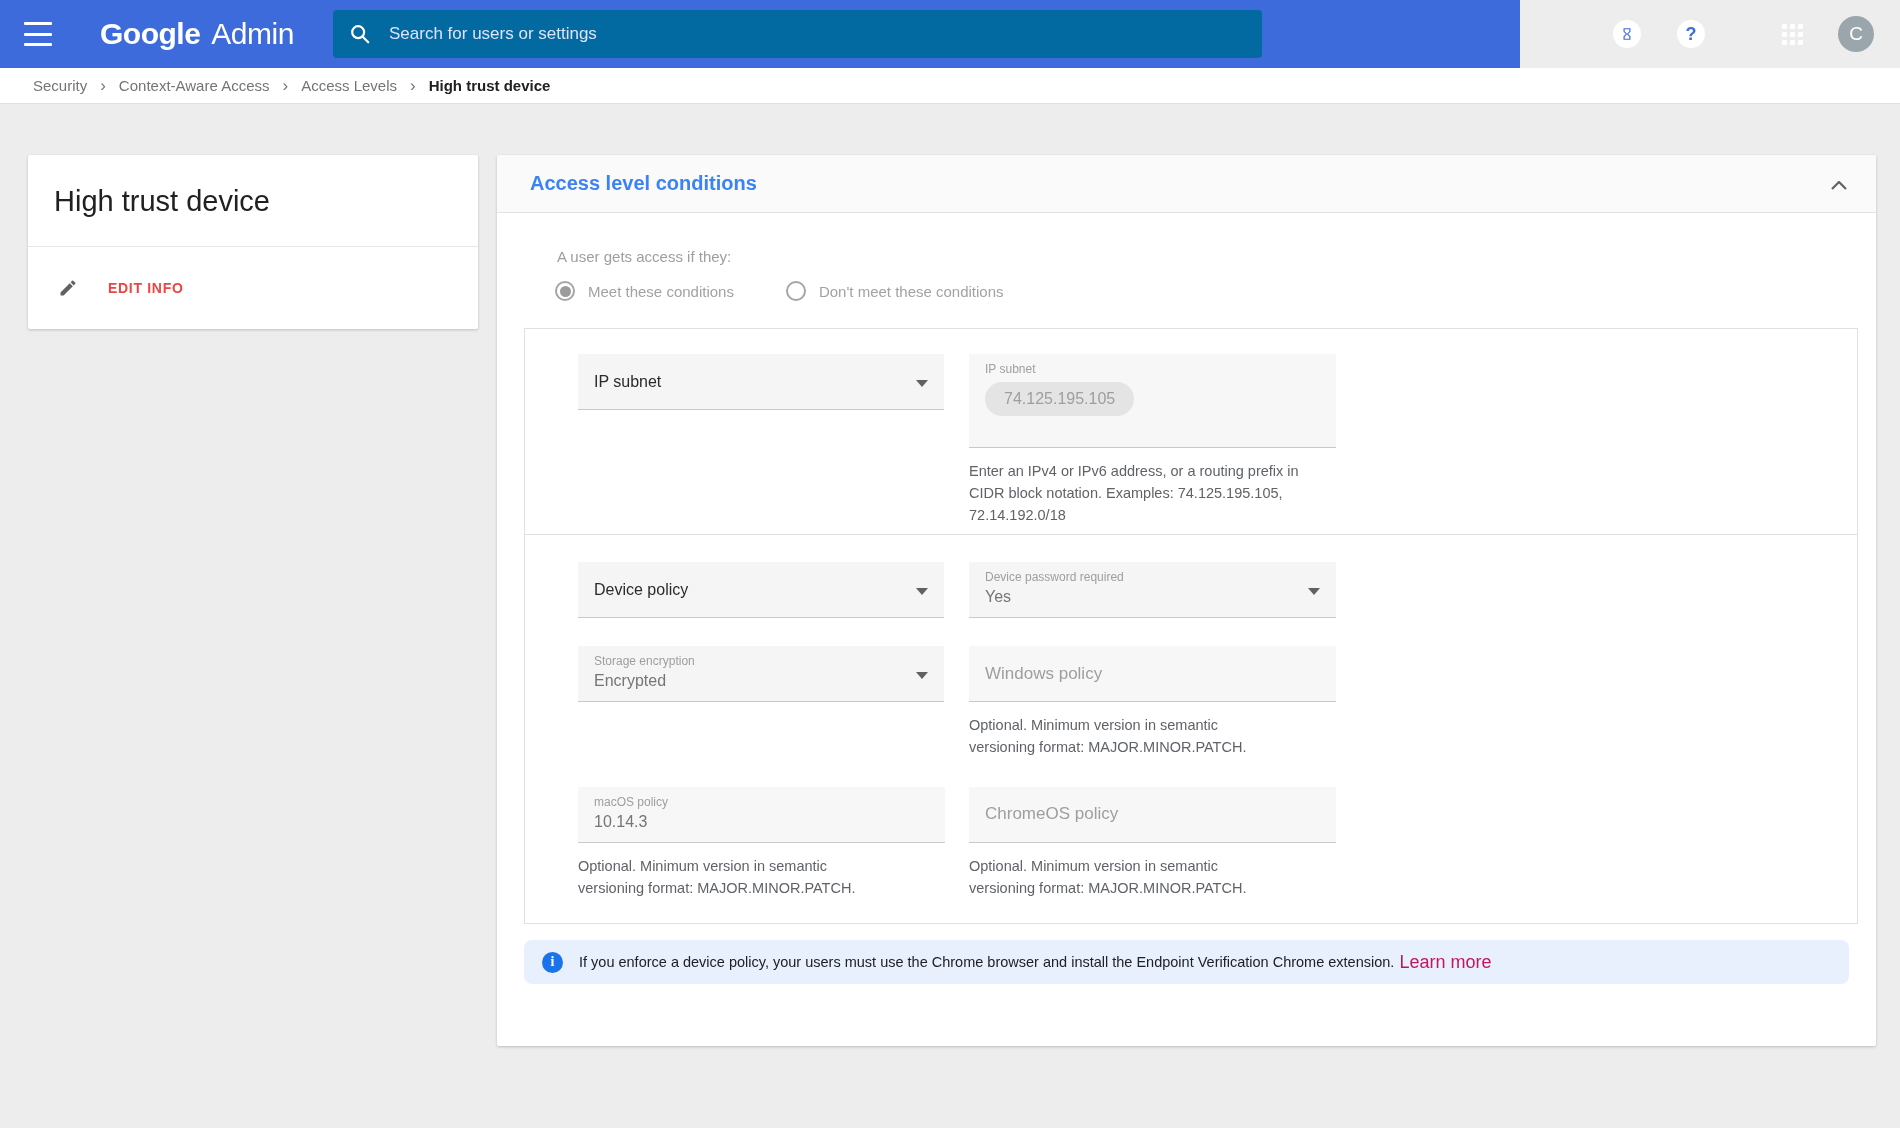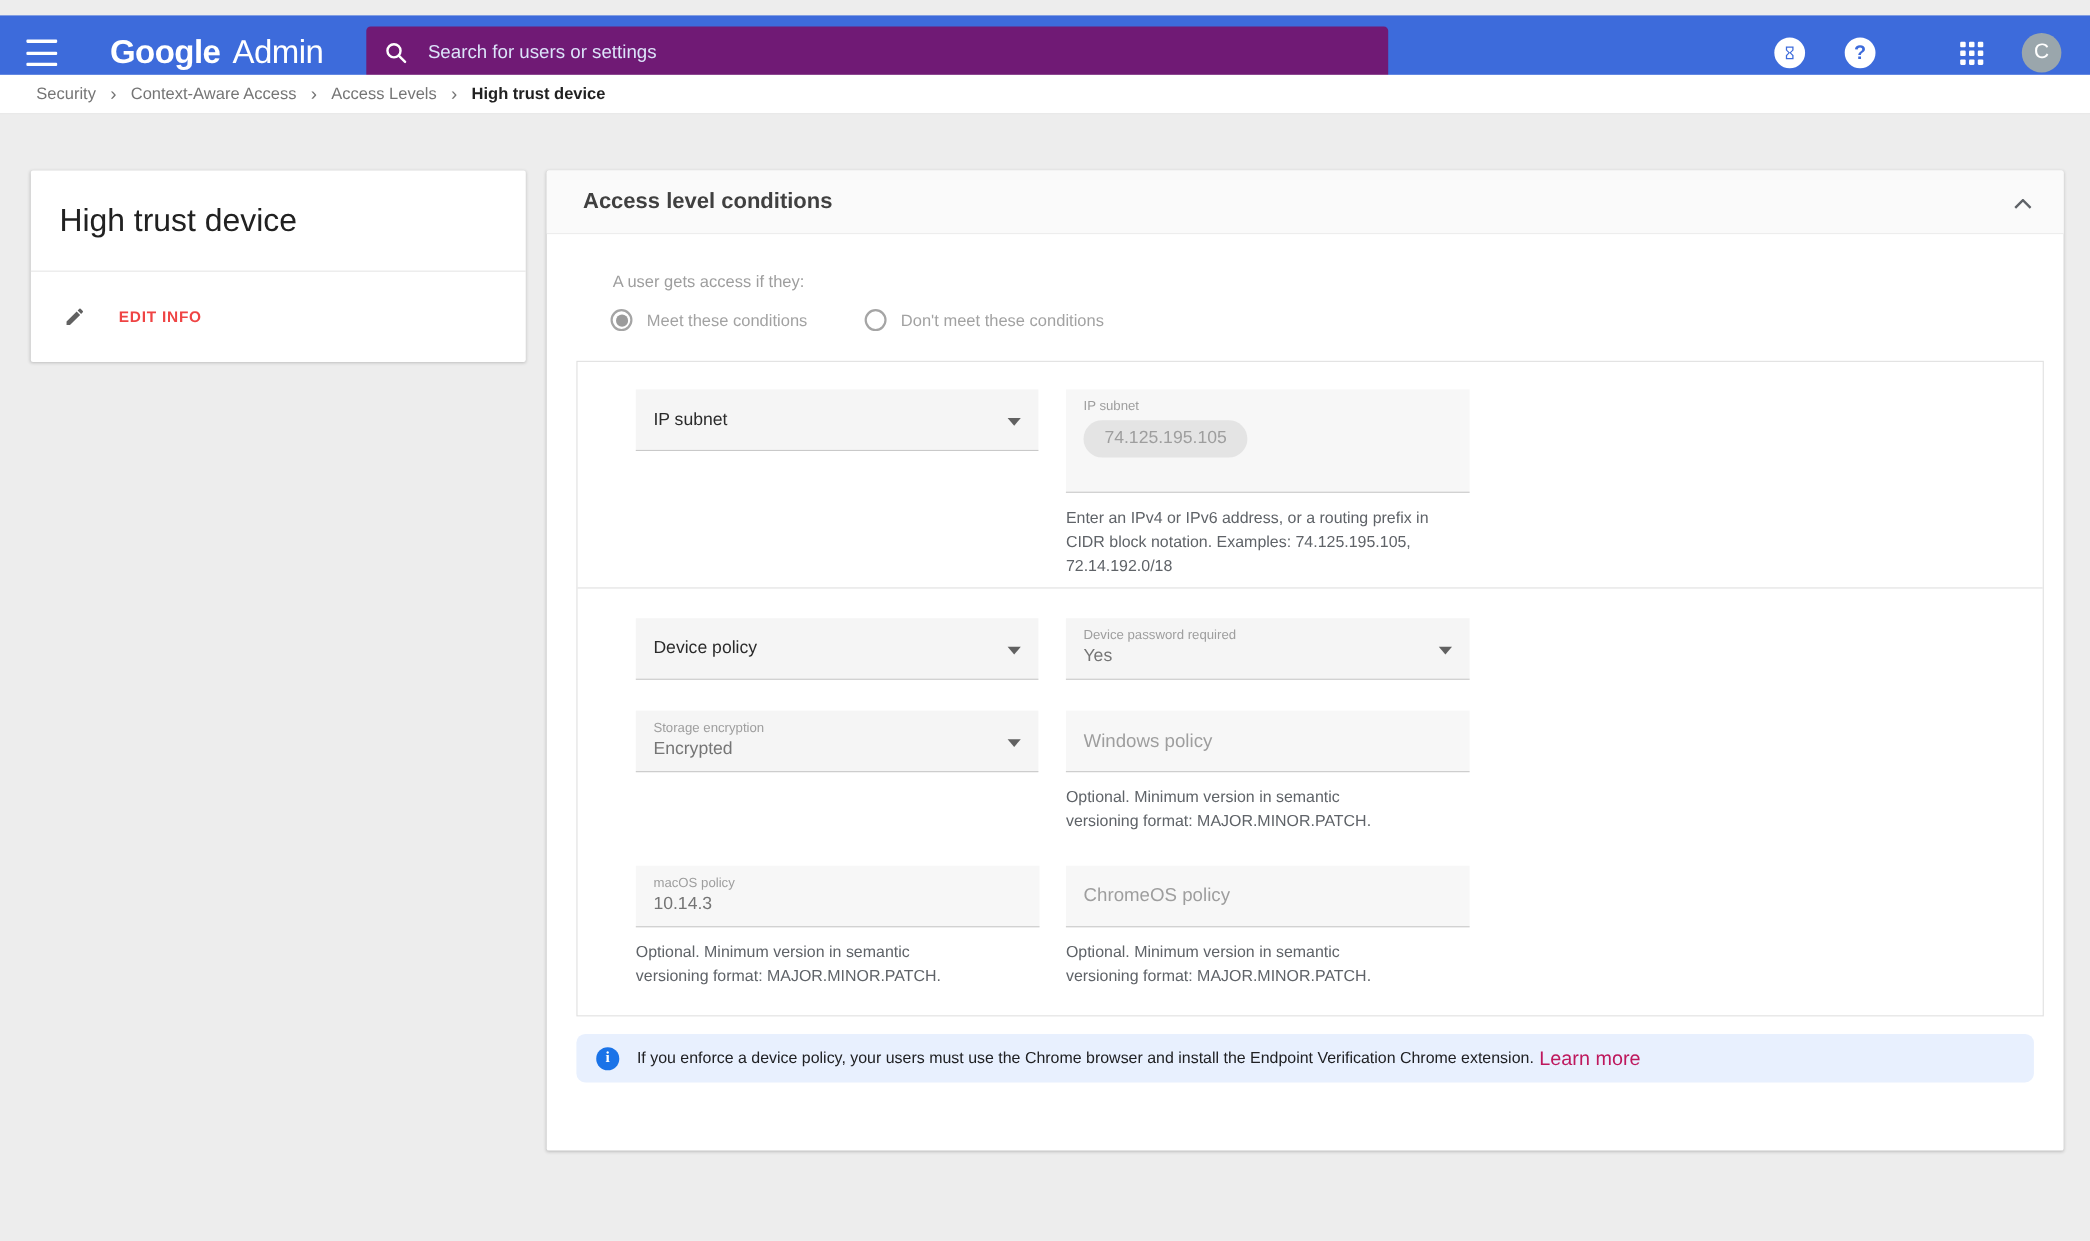--- a/index.html
+++ b/index.html
@@ -1,27 +1,27 @@
 <!DOCTYPE html>
 <html><head>
 <meta charset="utf-8">
 <style>
   * { margin:0; padding:0; box-sizing:border-box; }
   html,body { width:1900px; height:1128px; overflow:hidden; }
   body { font-family:"Liberation Sans", sans-serif; background:#ededed; }
   .app { position:relative; width:1900px; height:1128px; background:#ededed; }
 
   
-  .topbar { position:absolute; left:0; top:14px; width:1900px; height:68px; background:#3D6BDB;padding-left:28px; }
+  .topbar { position:absolute; left:0; top:0; width:1520px; height:68px; background:#3D6BDB;padding-left:28px; }
   .hamburger { position:absolute; left:24px; top:22px; width:28px; height:24px; display:flex; flex-direction:column; justify-content:space-between; cursor:pointer; background:none; border:none; }
   .hamburger span { display:block; width:28px; height:3px; background:#fff; border-radius:1px; }
   .logo { position:absolute; left:100px; top:0; height:68px; display:flex; align-items:center; color:#fff; font-size:30px; letter-spacing:-0.5px; }
   .logo .g { font-weight:700; }
   .logo .a { font-weight:400; margin-left:11px; }
-  .searchbar { position:absolute; left:333px; top:10px; width:929px; height:48px; background:#701a75; border-radius:4px; display:flex; align-items:center; padding:0 16px; }
+  .searchbar { position:absolute; left:333px; top:10px; width:929px; height:48px; background:#0369a1; border-radius:4px; display:flex; align-items:center; padding:0 16px; }
   .searchbar svg { flex:0 0 auto; }
   .searchbar input { flex:1; margin-left:18px; background:transparent; border:none; outline:none; color:#fff; font-size:17px; font-family:"Liberation Sans", sans-serif; }
   .searchbar input::placeholder { color:#dce4fa; opacity:1; }
   .roundicon { position:absolute; top:20px; width:28px; height:28px; border-radius:50%; background:#fff; display:flex; align-items:center; justify-content:center; border:none; cursor:pointer; }
   .roundicon.hourglass { left:1613px; }
   .roundicon.help { left:1677px; color:#3D6BDB; font-size:18px; font-weight:700; }
   .appsgrid { position:absolute; left:1782px; top:24px; width:21px; height:21px; display:grid; grid-template-columns:repeat(3,5px); grid-template-rows:repeat(3,5px); gap:3px; background:none; border:none; cursor:pointer; }
   .appsgrid i { background:#fff; border-radius:1px; }
   .avatar { position:absolute; left:1838px; top:16px; width:36px; height:36px; border-radius:50%; background:#9AA6AC; color:#fff; font-size:19px; display:flex; align-items:center; justify-content:center; border:none; cursor:pointer; }
 
@@ -36,21 +36,21 @@
   .card-top { padding:30px 26px 28px 26px; }
   .card-title { font-size:29px; font-weight:400; color:#212121; }
   .card-desc { margin-top:18px; font-size:15px; line-height:1.45; color:#757575; max-width:358px; }
   .card-divider { border-top:1px solid #e6e6e6; }
   .card-edit { height:82px; display:flex; align-items:center; padding-left:30px; background:none; border:none; width:100%; cursor:pointer; }
   .card-edit .label { margin-left:30px; font-size:14px; font-weight:700; letter-spacing:.7px; color:#ef4444; }
 
   
   .panel { position:absolute; left:497px; top:155px; width:1379px; background:#fff; box-shadow:0 1px 3px rgba(0,0,0,.2); border-radius:2px; padding-bottom:62px; }
   .panel-header { position:relative; height:58px; background:#fafafa; border-bottom:1px solid #e3e3e3; display:flex; align-items:center; border-radius:2px 2px 0 0; }
-  .panel-title { margin-left:33px; font-size:20px; color:#404040; }
+  .panel-title { margin-left:33px; font-size:20px; color:#3b82f6; }
   .collapse-btn { position:absolute; right:24px; top:17px; width:26px; height:26px; background:none; border:none; cursor:pointer; display:flex; align-items:center; justify-content:center; }
 
   .question { margin:35px 0 0 60px; font-size:15px; color:#9e9e9e; }
   .radios { margin:16px 0 0 58px; display:flex; align-items:center; gap:52px; }
   .radio-group { display:flex; align-items:center; gap:13px; cursor:pointer; }
   .radio-outer { width:20px; height:20px; border:2px solid #a5a5a5; border-radius:50%; display:flex; align-items:center; justify-content:center; }
   .radio-dot { width:11px; height:11px; border-radius:50%; background:#9b9b9b; }
   .radio-label { font-size:15px; color:#a2a2a2; }
 
   .cond-box { margin:27px 0 0 27px; width:1334px; border:1px solid #e0e0e0; }

